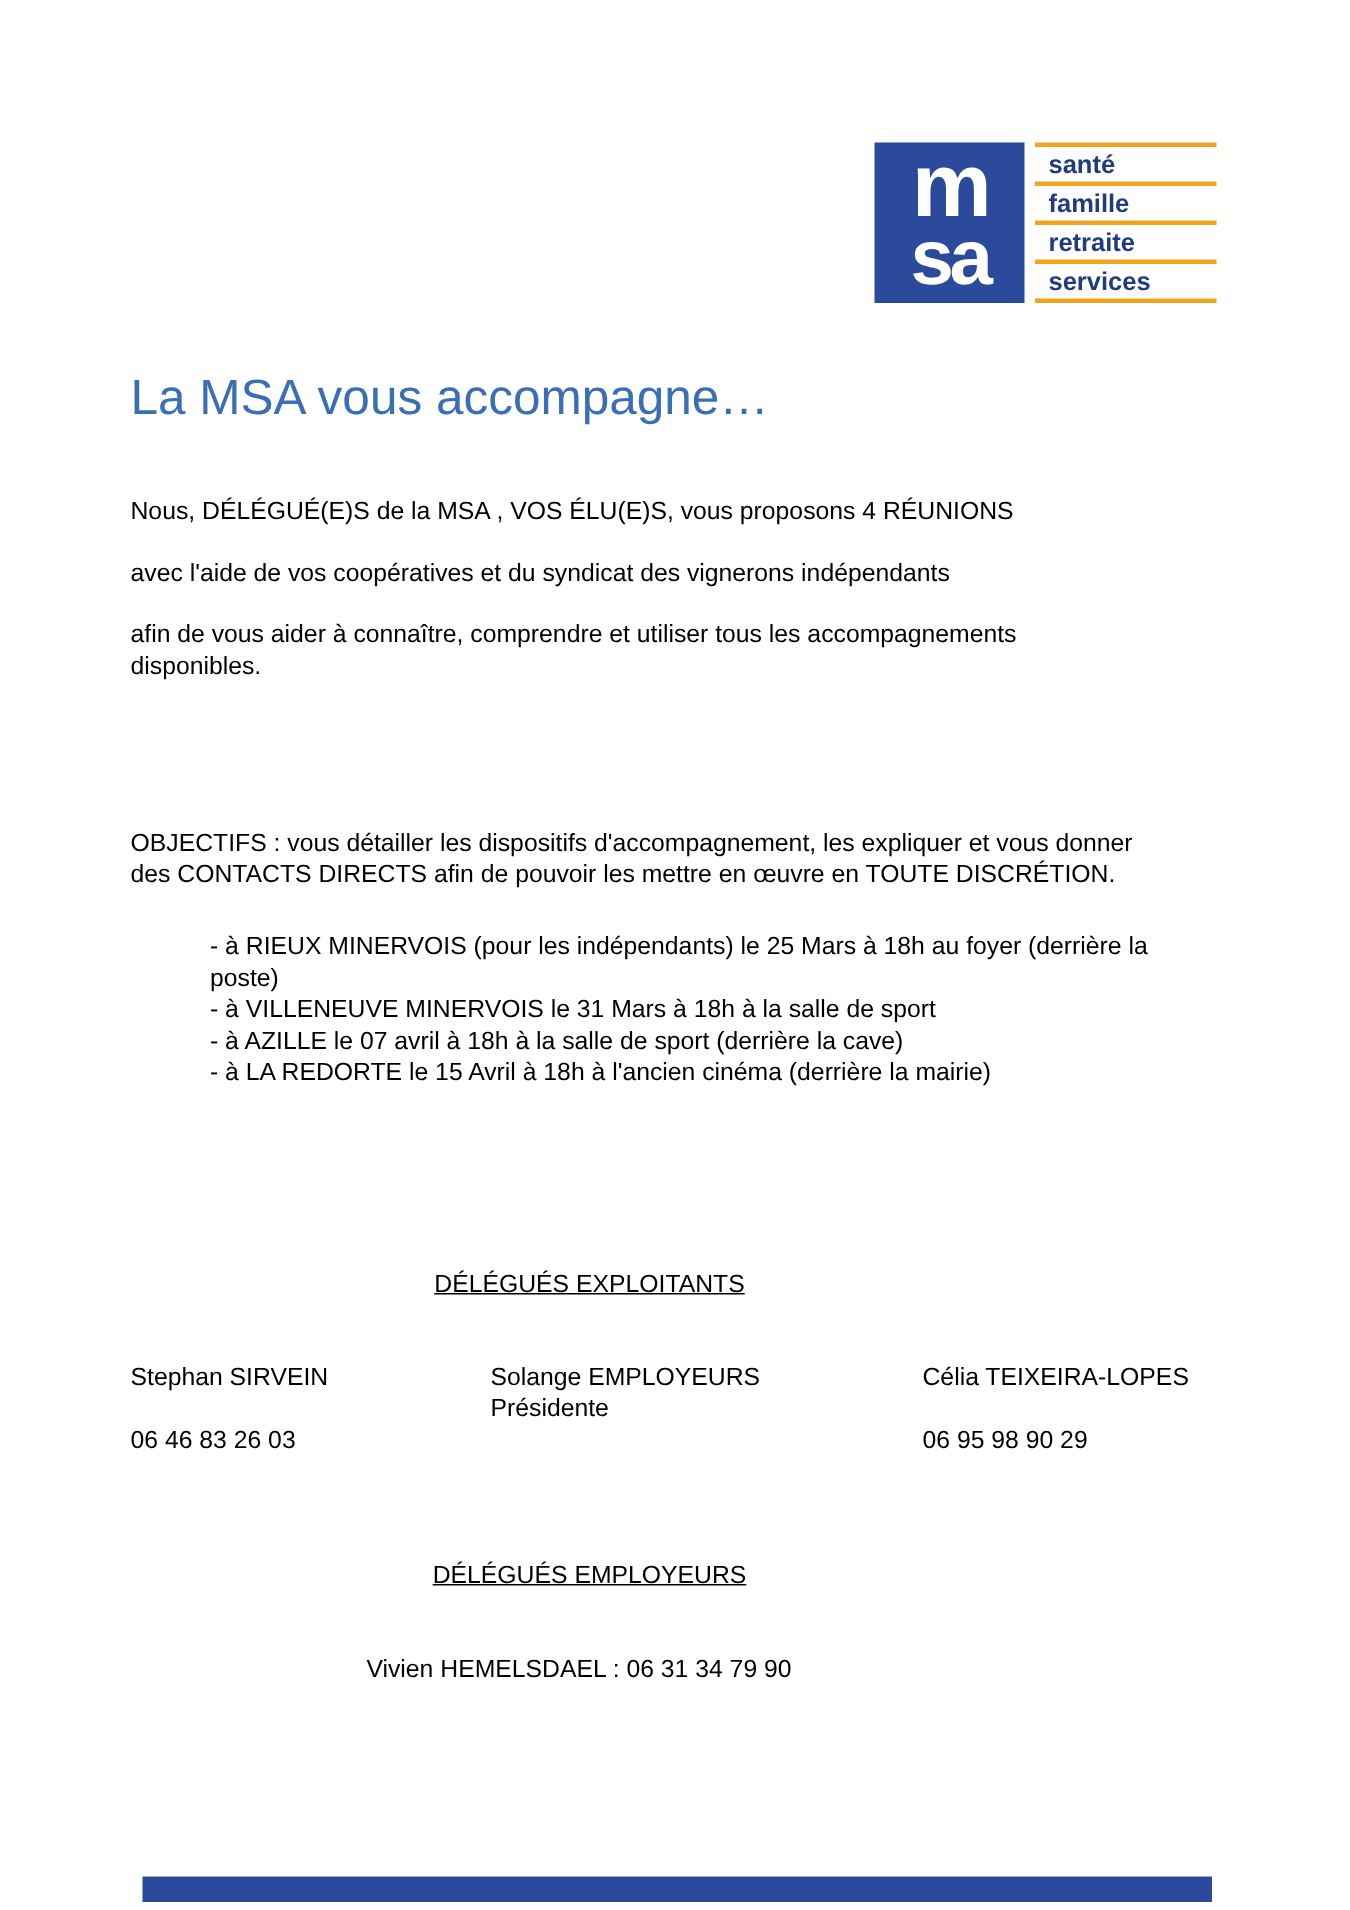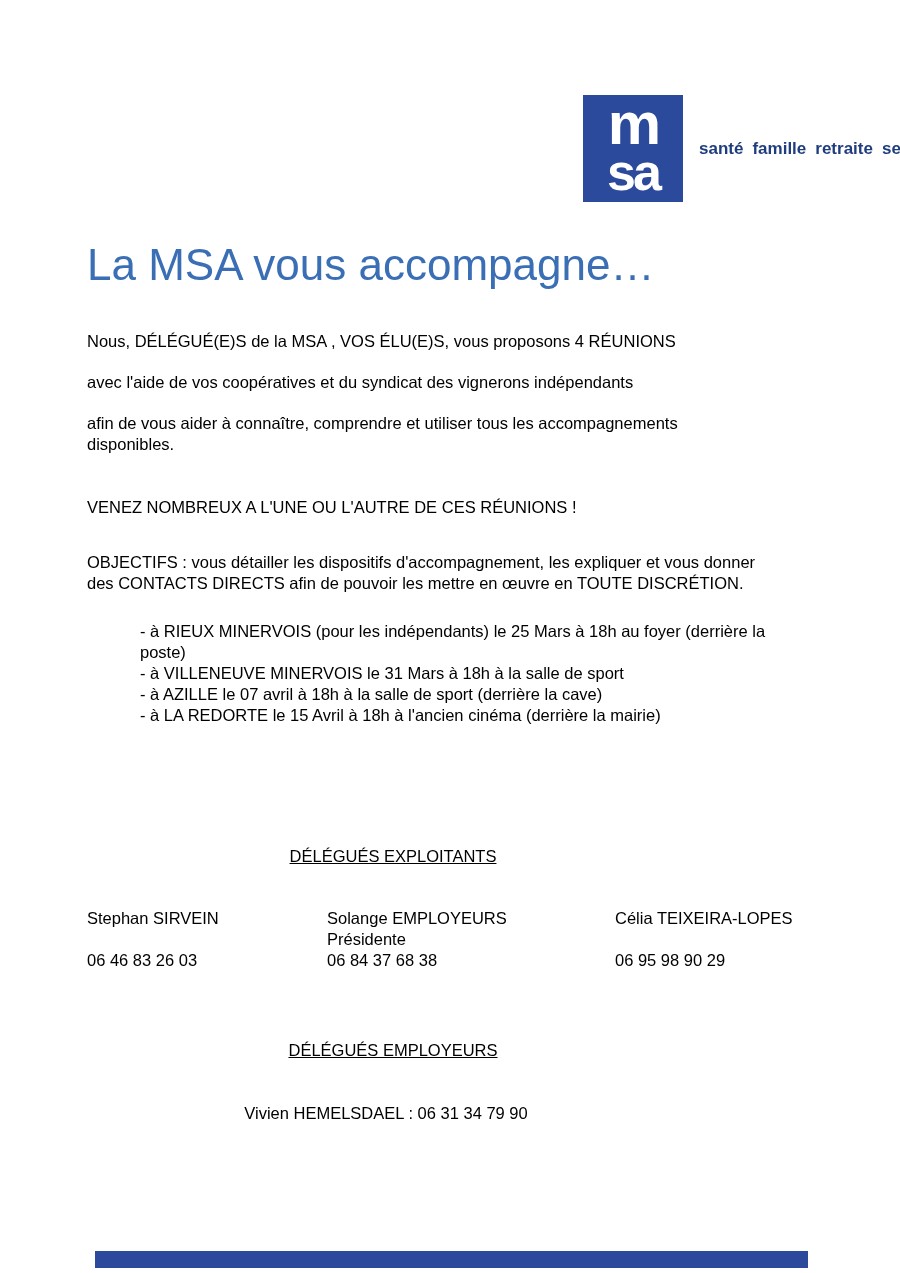--- a/index.html
+++ b/index.html
@@ -22,30 +22,30 @@
   }
   
   .logo{position:absolute;top:95px;left:583px;display:flex;align-items:stretch;}
   .logo-square{
     width:100px;height:107px;background:var(--blue);
     color:#fff;display:flex;flex-direction:column;align-items:center;justify-content:center;
     font-weight:bold;letter-spacing:-3px;
   }
   .logo-m{font-size:60px;line-height:46px;}
   .logo-sa{font-size:52px;line-height:50px;}
-  .logo-services{width:121px;margin-left:7px;display:flex;flex-direction:row;height:107px;}
+  .logo-services{width:121px;margin-left:7px;display:flex;flex-direction:column;height:107px;}
   .rule{height:3px;background:var(--orange);flex:0 0 auto;}
   .service-word{
     flex:1 1 auto;display:flex;align-items:center;
     padding-left:9px;color:var(--navy);font-weight:bold;font-size:17px;
   }
   
   .title{
     position:absolute;top:246px;left:87px;
-    font-size:44px;line-height:38px;color:var(--title_blue);
+    font-size:33px;line-height:38px;color:var(--title_blue);
   }
   .para{position:absolute;left:87px;}
   .p1{top:331px;white-space:nowrap;}
   .p2{top:372px;white-space:nowrap;}
   .p3{top:413px;width:665px;}
   .p4{top:497px;white-space:nowrap;}
   .p5{top:552px;width:690px;}
   .meetings{position:absolute;top:621px;left:140px;width:668px;}
   .meeting-item{margin:0;}
   .center-heading{
@@ -89,42 +89,40 @@
       <div class="service-word">services</div>
       <div class="rule"></div>
     </div>
   </div>
 
   <div class="title">La MSA vous accompagne…</div>
 
   <div class="para p1">Nous, DÉLÉGUÉ(E)S de la MSA , VOS ÉLU(E)S, vous proposons 4 RÉUNIONS</div>
   <div class="para p2">avec l'aide de vos coopératives et du syndicat des vignerons indépendants</div>
   <div class="para p3">afin de vous aider à connaître, comprendre et utiliser tous les accompagnements disponibles.</div>
-  <div class="para p4">VENEZ NOMBREUX A L'UNE OU L'AUTRE DE CES RÉUNIONS !</div>
   <div class="para p5">OBJECTIFS : vous détailler les dispositifs d'accompagnement, les expliquer et vous donner des CONTACTS DIRECTS afin de pouvoir les mettre en œuvre en TOUTE DISCRÉTION.</div>
 
   <div class="meetings">
     <div class="meeting-item">- à RIEUX MINERVOIS (pour les indépendants) le 25 Mars à 18h au foyer (derrière la poste)</div>
     <div class="meeting-item">- à VILLENEUVE MINERVOIS le 31 Mars à 18h à la salle de sport</div>
     <div class="meeting-item">- à AZILLE le 07 avril à 18h à la salle de sport (derrière la cave)</div>
     <div class="meeting-item">- à LA REDORTE le 15 Avril à 18h à l'ancien cinéma (derrière la mairie)</div>
   </div>
 
   <div class="center-heading h-exploitants">DÉLÉGUÉS EXPLOITANTS</div>
 
   <div class="contacts">
     <div class="contact-card">
       <div class="contact-name">Stephan SIRVEIN</div>
       <div class="contact-role"></div>
       <div class="contact-phone">06 46 83 26 03</div>
     </div>
     <div class="contact-card">
       <div class="contact-name">Solange EMPLOYEURS</div>
       <div class="contact-role">Présidente</div>
-      <div class="contact-phone">06 84 37 68 38</div>
     </div>
     <div class="contact-card">
       <div class="contact-name">Célia TEIXEIRA-LOPES</div>
       <div class="contact-role"></div>
       <div class="contact-phone">06 95 98 90 29</div>
     </div>
   </div>
 
   <div class="center-heading h-employeurs">DÉLÉGUÉS EMPLOYEURS</div>
 

